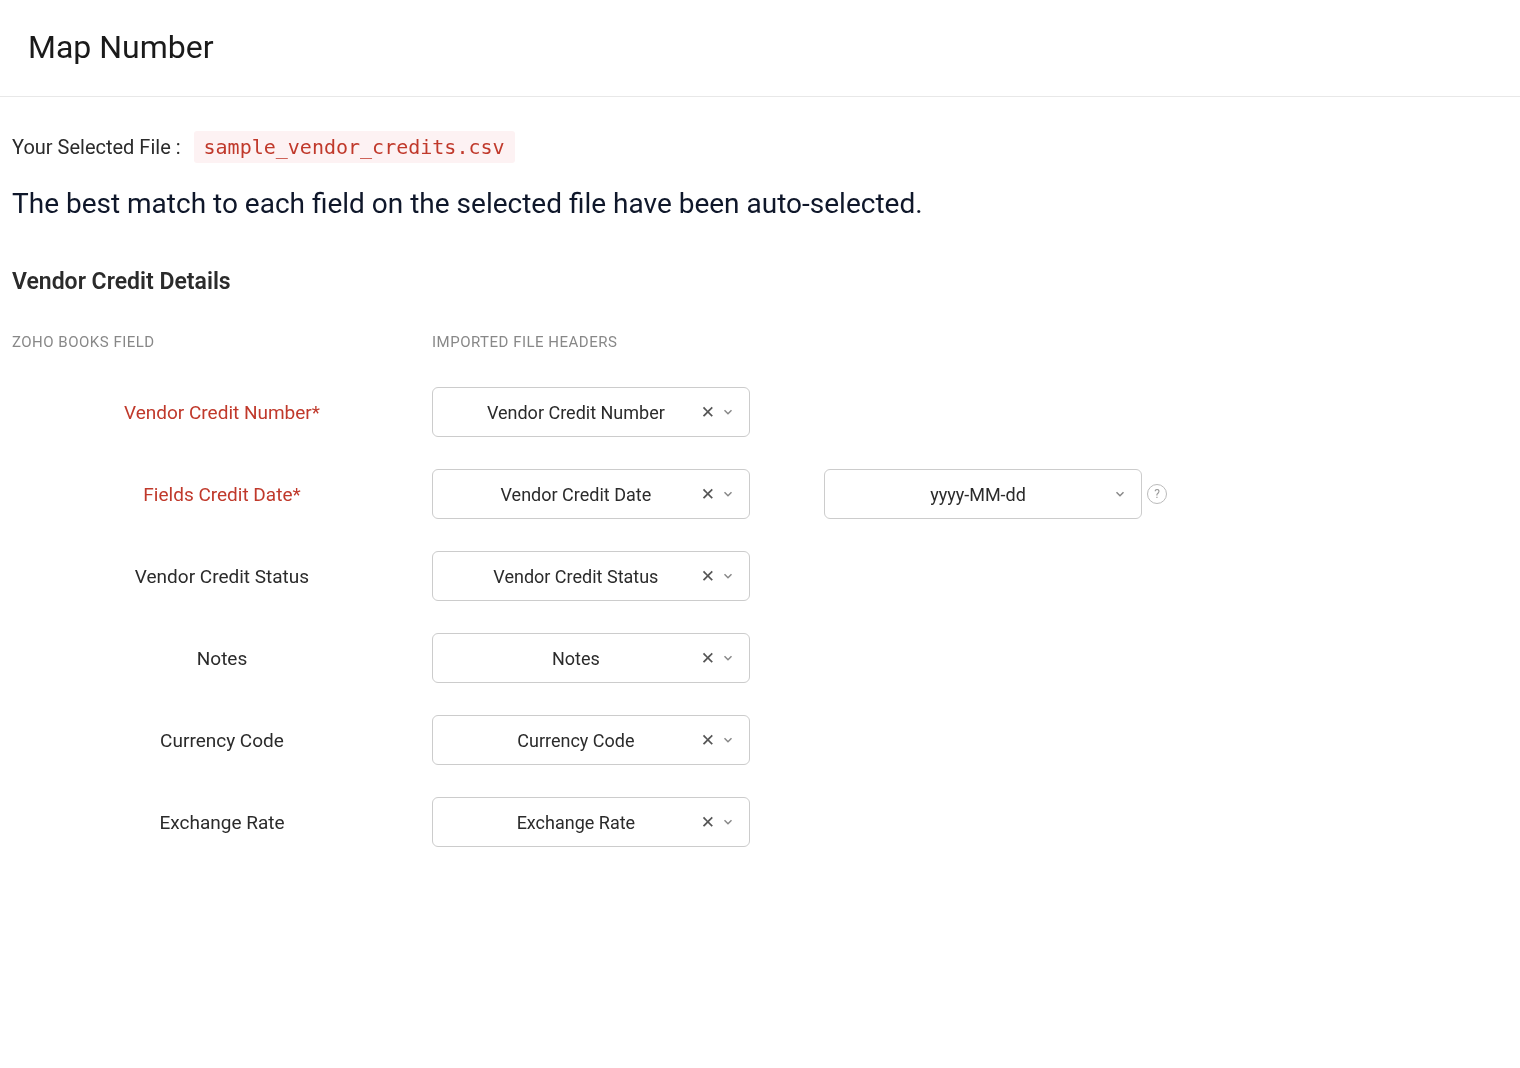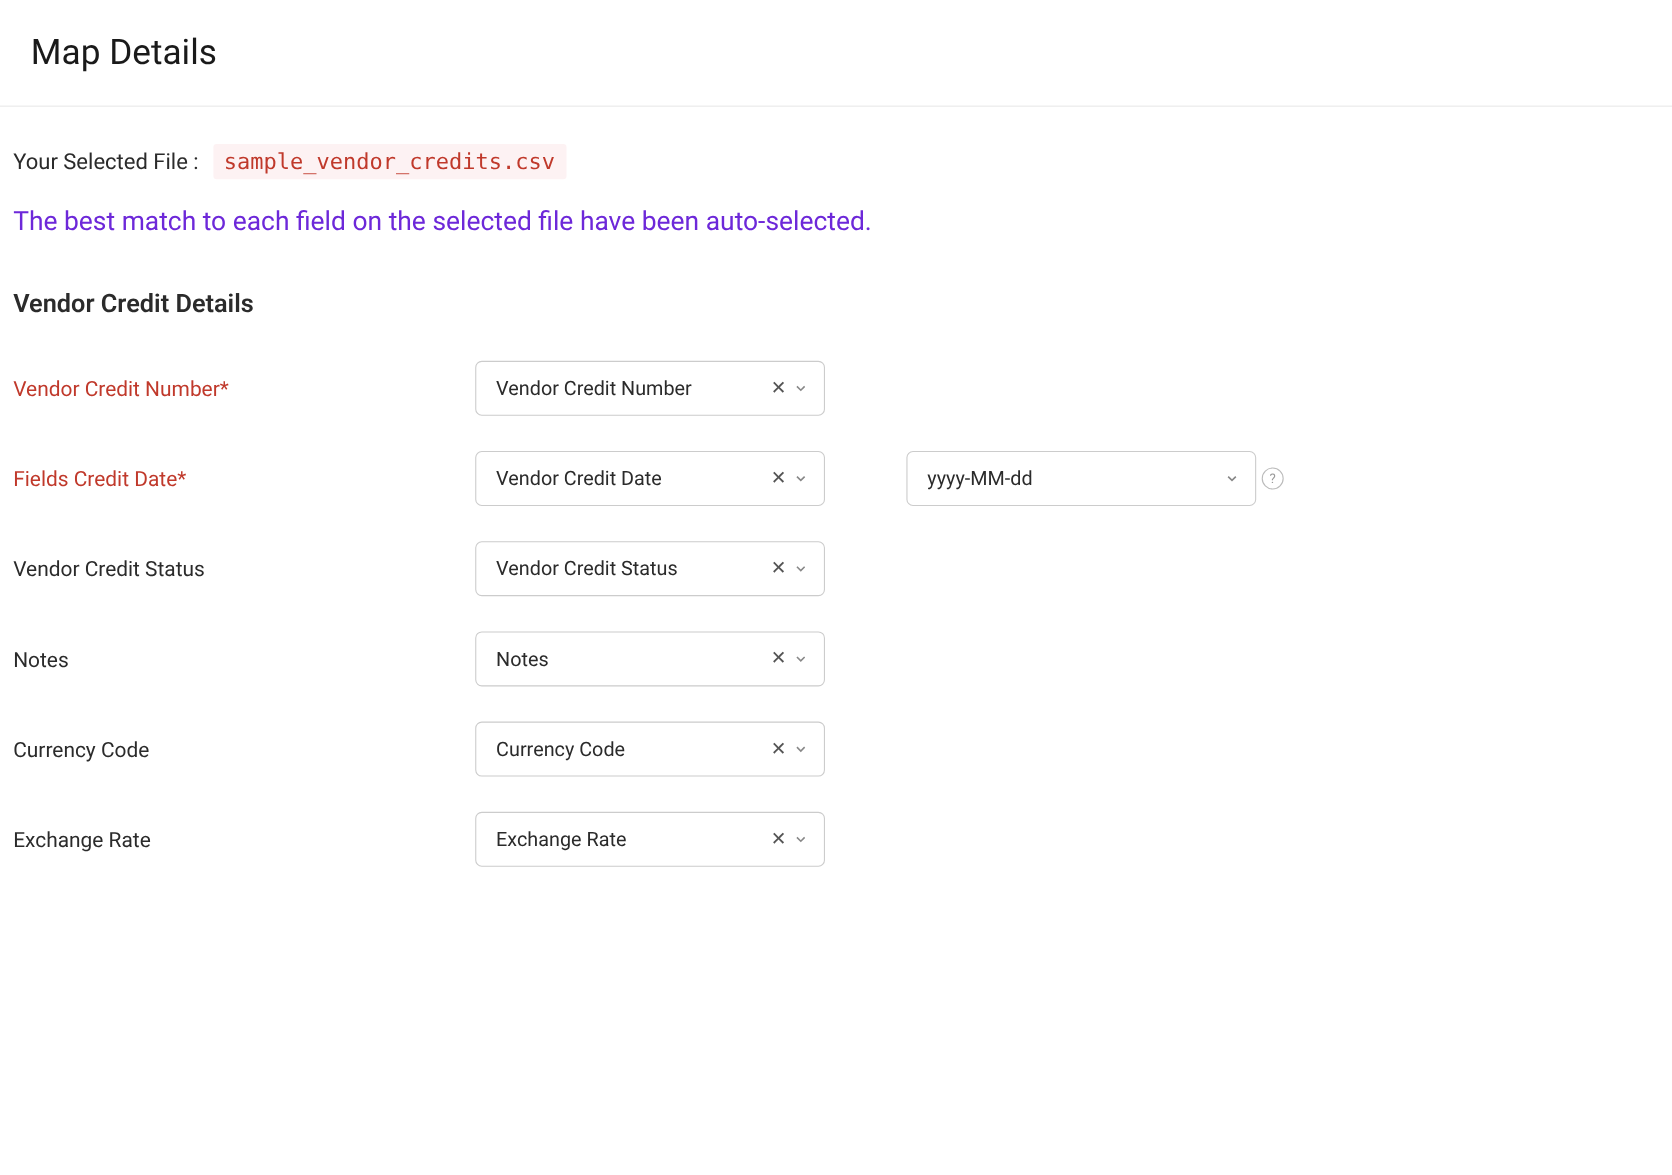--- a/index.html
+++ b/index.html
@@ -32,22 +32,22 @@
     .file-name {
       font-family: ui-monospace, SFMono-Regular, Menlo, Monaco, Consolas, monospace;
       background: #fdf2f3;
       color: #c0392b;
       padding: 4px 10px;
       border-radius: 3px;
       font-size: 20px;
       margin-left: 8px;
     }
     .description {
-      font-size: 24px;
-      color: #6d28d9;
+      font-size: 28px;
+      color: #0f172a;
       margin-bottom: 38px;
     }
     .section-title {
       font-size: 23px;
       font-weight: 600;
       color: #2b2b2b;
       margin-bottom: 38px;
       margin-top: 48px;
     }
     .columns-header {
@@ -60,20 +60,21 @@
       text-transform: uppercase;
       letter-spacing: 0.5px;
       color: #888;
     }
     .col1 { width: 420px; }
     .col2 { width: 420px; }
     .field-row {
       display: flex;
       align-items: center;
       margin-bottom: 32px;
+      text-align: center;
     }
     .field-label {
       width: 420px;
       font-size: 19px;
       color: #2b2b2b;
     }
     .field-label.required {
       color: #c0392b;
     }
     .select-box {
@@ -128,34 +129,38 @@
       justify-content: center;
       font-size: 12px;
       color: #999;
       cursor: pointer;
     }
   </style>
 </head>
 <body>
 
 <div class="header">
-  <h1>Map Details</h1>
+  <h1>Map Number</h1>
 </div>
 
 <div class="content">
 
   <div class="file-line">
     <span>Your Selected File :</span>
     <span class="file-name">sample_vendor_credits.csv</span>
   </div>
 
   <div class="description">The best match to each field on the selected file have been auto-selected.</div>
 
   <div class="section-title">Vendor Credit Details</div>
 
+  <div class="columns-header">
+    <div class="col1 col-label">ZOHO BOOKS FIELD</div>
+    <div class="col2 col-label">IMPORTED FILE HEADERS</div>
+  </div>
 
   <div class="field-row">
     <div class="field-label required">Vendor Credit Number*</div>
     <div class="select-box">
       <span class="select-value">Vendor Credit Number</span>
       <span class="select-icons">
         <span class="clear-icon">✕</span>
         <span class="chevron-icon">
           <svg width="14" height="14" viewBox="0 0 24 24" fill="none" stroke="#888" stroke-width="2.5">
               <polyline points="6 9 12 15 18 9"></polyline>

